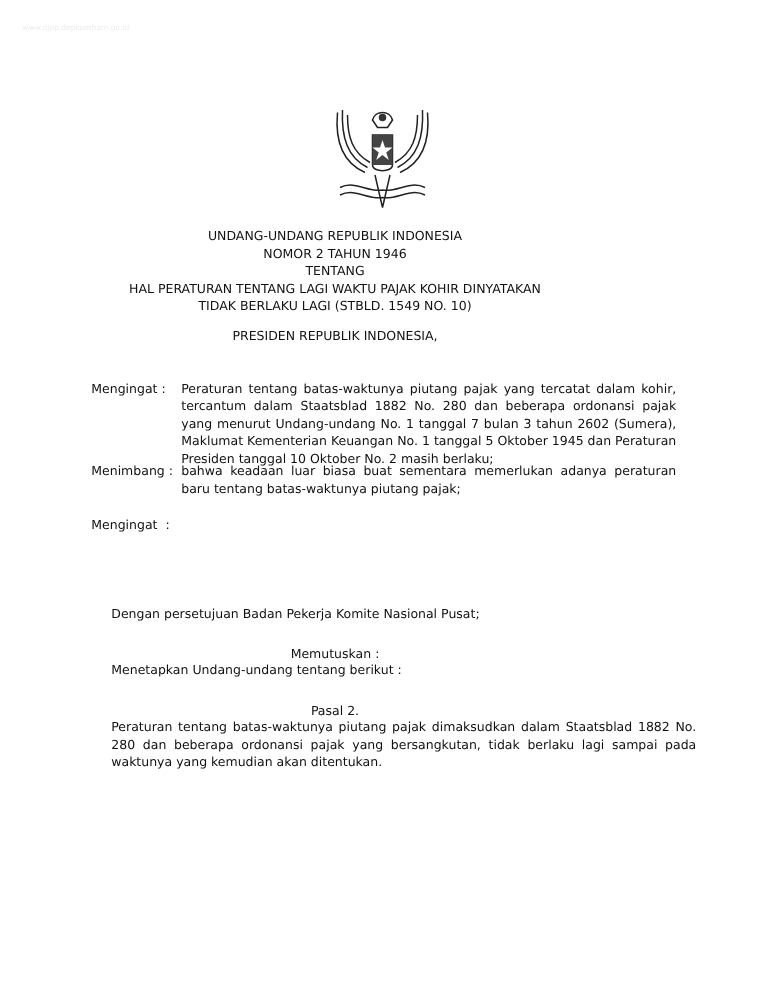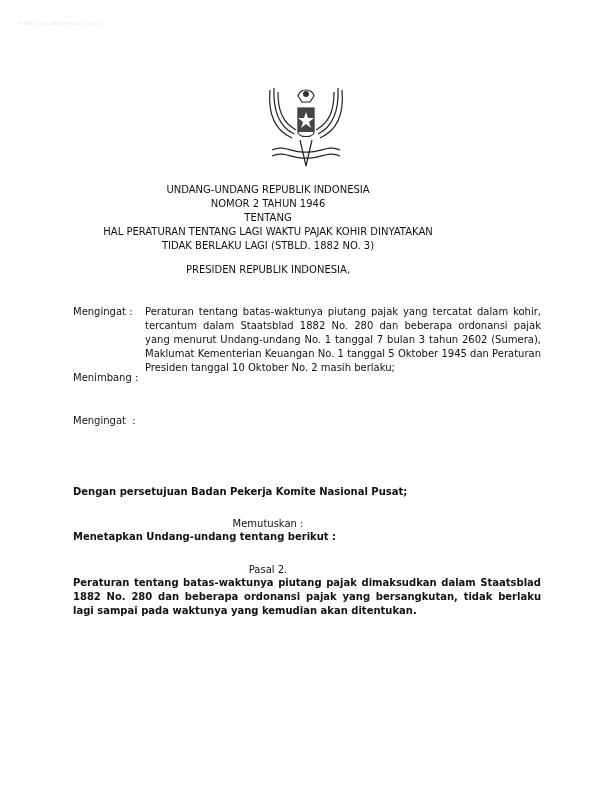--- a/index.html
+++ b/index.html
@@ -4,21 +4,21 @@
 <style>
   html, body { margin: 0; padding: 0; background: #ffffff; }
   body { width: 612px; height: 792px; position: relative; overflow: hidden;
          font-family: "DejaVu Sans", sans-serif; color: #111; font-size: 10px; }
   .watermark { position: absolute; left: 18px; top: 19px; font-size: 6px; color: #ececec; }
   .emblem { position: absolute; left: 264px; top: 82px; width: 84px; height: 92px; }
   .center { position: absolute; left: 0; width: 536px; text-align: center; line-height: 14px; }
   .row { position: absolute; left: 73px; width: 468px; line-height: 14px; }
   .row .label { position: absolute; left: 0; top: 0; white-space: pre; }
   .row .body { margin-left: 72px; text-align: justify; text-align-last: left; }
-  .plain { position: absolute; left: 73px; width: 468px; line-height: 14px; font-weight: bold; }
+  .plain { position: absolute; left: 89px; width: 468px; line-height: 14px; }
   .justify { text-align: justify; text-align-last: left; }
 </style>
 </head>
 <body>
 
 <div class="watermark">www.djpp.depkumham.go.id</div>
 
 <div class="emblem">
   <svg width="84" height="92" viewBox="0 0 84 92">
     <g fill="none" stroke="#222" stroke-width="1.2">
@@ -37,30 +37,31 @@
     <rect x="34" y="26" width="16" height="24" fill="#444"></rect>
     <polygon points="42,30 44,36 50,36 45,40 47,46 42,42 37,46 39,40 34,36 40,36" fill="#fff"></polygon>
     <circle cx="42" cy="12" r="3" fill="#333"></circle>
   </svg>
 </div>
 
 <div class="center" style="top:183px">UNDANG-UNDANG REPUBLIK INDONESIA</div>
 <div class="center" style="top:197px">NOMOR 2 TAHUN 1946</div>
 <div class="center" style="top:211px">TENTANG</div>
 <div class="center" style="top:225px">HAL PERATURAN TENTANG LAGI WAKTU PAJAK KOHIR DINYATAKAN</div>
-<div class="center" style="top:239px">TIDAK BERLAKU LAGI (STBLD. 1882 NO. 3)</div>
+<div class="center" style="top:239px">TIDAK BERLAKU LAGI (STBLD. 1549 NO. 10)</div>
 <div class="center" style="top:263px">PRESIDEN REPUBLIK INDONESIA,</div>
 
 <div class="row" style="top:305px">
   <span class="label">Mengingat :</span>
   <div class="body">Peraturan tentang batas-waktunya piutang pajak yang tercatat dalam kohir, tercantum dalam Staatsblad 1882 No. 280 dan beberapa ordonansi pajak yang menurut Undang-undang No. 1 tanggal 7 bulan 3 tahun 2602 (Sumera), Maklumat Kementerian Keuangan No. 1 tanggal 5 Oktober 1945 dan Peraturan Presiden tanggal 10 Oktober No. 2 masih berlaku;</div>
 </div>
 
 <div class="row" style="top:371px">
   <span class="label">Menimbang :</span>
+  <div class="body">bahwa keadaan luar biasa buat sementara memerlukan adanya peraturan baru tentang batas-waktunya piutang pajak;</div>
 </div>
 
 <div class="row" style="top:414px">
   <span class="label">Mengingat  :</span>
 </div>
 
 <div class="plain" style="top:485px">Dengan persetujuan Badan Pekerja Komite Nasional Pusat;</div>
 
 <div class="center" style="top:517px">Memutuskan :</div>
 <div class="plain" style="top:530px">Menetapkan Undang-undang tentang berikut :</div>

